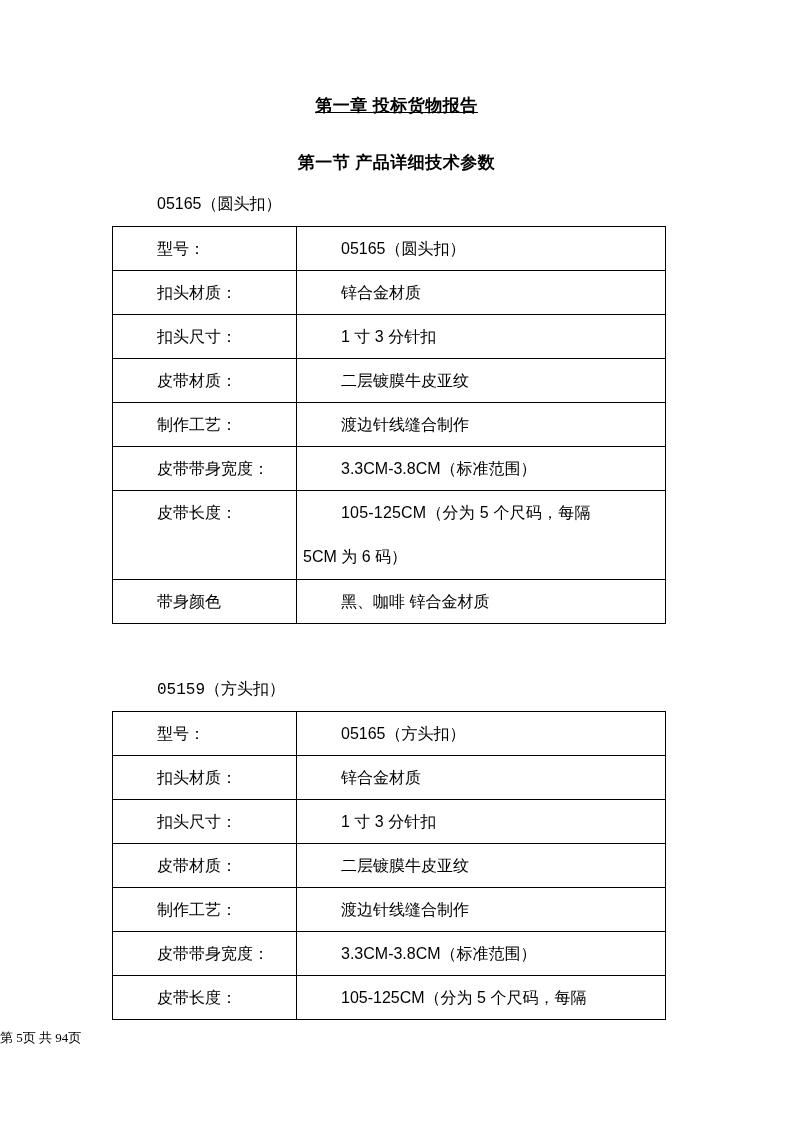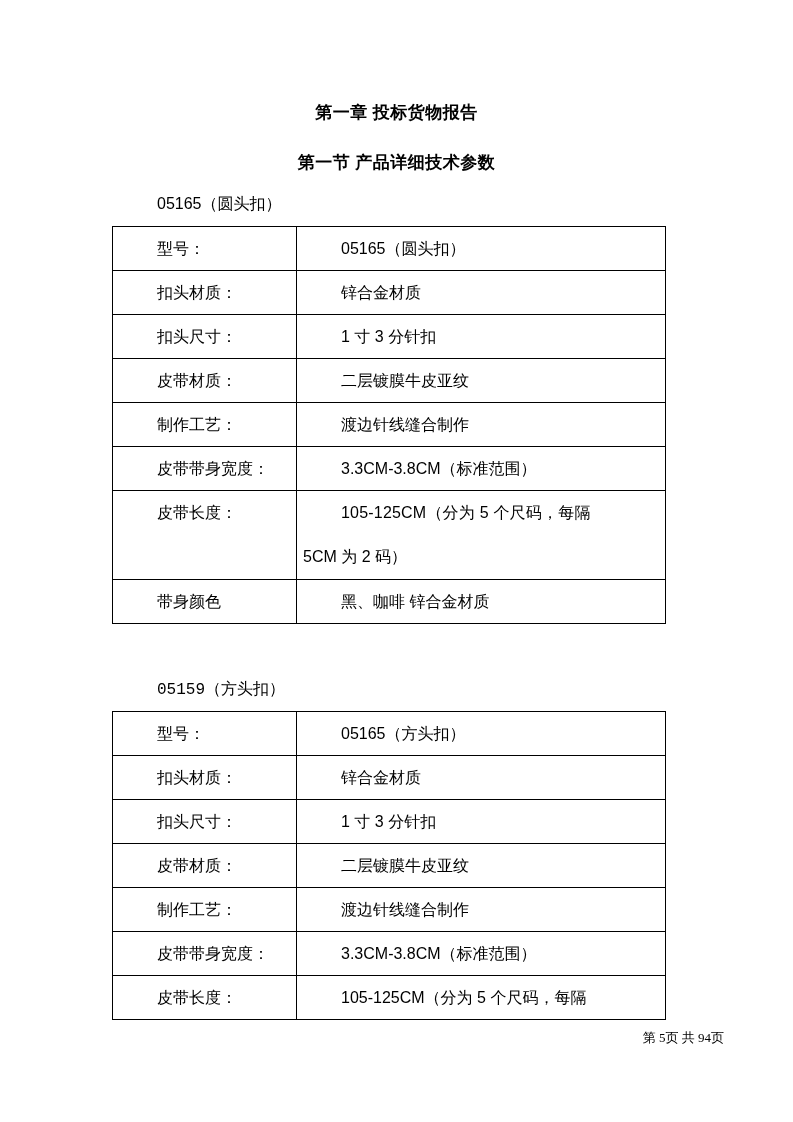--- a/index.html
+++ b/index.html
@@ -1,32 +1,32 @@
 <!DOCTYPE html>
 <html><head>
 <meta charset="utf-8">
 <style>
   html, body { margin:0; padding:0; background:#ffffff; }
   body { width:793px; height:1122px; position:relative; overflow:hidden;
          font-family: "Liberation Sans", "DejaVu Sans", sans-serif; color:#000; }
   .title { position:absolute; left:0; width:793px; text-align:center; font-weight:bold; font-size:17px; letter-spacing:0.5px; }
-  .t1 { top:101px; }
+  .t1 { top:94px;text-decoration:underline; }
   .t2 { top:151px;text-align:center; }
   .label { position:absolute; left:157px; font-size:16px; }
   .l1 { top:194px; }
   .l2 { top:679px;font-family:Liberation Mono, monospace; }
   table.spec { position:absolute; left:112px; width:554px; border-collapse:collapse; table-layout:fixed; }
   table.spec td { border:1.3px solid #000; font-size:16px; padding:0; vertical-align:top; height:43px; box-sizing:border-box; }
   table.spec td.k { width:184px; padding-left:44px; line-height:43px;margin-top:48px; }
   table.spec td.v { padding-left:44px; line-height:43px; }
   table.spec td.v.wrap { padding-left:6px; line-height:44px; }
   table.spec td.v.wrap .first { display:block; padding-left:38px; text-align:justify; letter-spacing:0.2px; }
   .tb1 { top:226px; }
   .tb2 { top:711px; }
-  .footer { position:absolute; top:1029px; left:0; width:724px; text-align:right; font-size:13px;
+  .footer { position:absolute; top:1029px; left:0; width:724px; text-align:left; font-size:13px;
             font-family: "Liberation Serif", "DejaVu Serif", serif; }
 </style>
 </head>
 <body>
 
 <div class="title t1">第一章  投标货物报告</div>
 <div class="title t2">第一节  产品详细技术参数</div>
 
 <div class="label l1">05165（圆头扣）</div>
 
@@ -53,21 +53,21 @@
     <td class="v">渡边针线缝合制作</td>
   </tr>
   <tr>
     <td class="k">皮带带身宽度：</td>
     <td class="v">3.3CM-3.8CM（标准范围）</td>
   </tr>
   <tr>
     <td class="k" style="height:88px;">皮带长度：</td>
     <td class="v wrap" style="height:88px;">
       <span class="first">105-125CM（分为 5 个尺码，每隔</span>
-      <span>5CM 为 2 码）</span>
+      <span>5CM 为 6 码）</span>
     </td>
   </tr>
   <tr>
     <td class="k">带身颜色</td>
     <td class="v">黑、咖啡  锌合金材质</td>
   </tr>
 </tbody>
   </table>
 
 <div class="label l2">05159（方头扣）</div>

